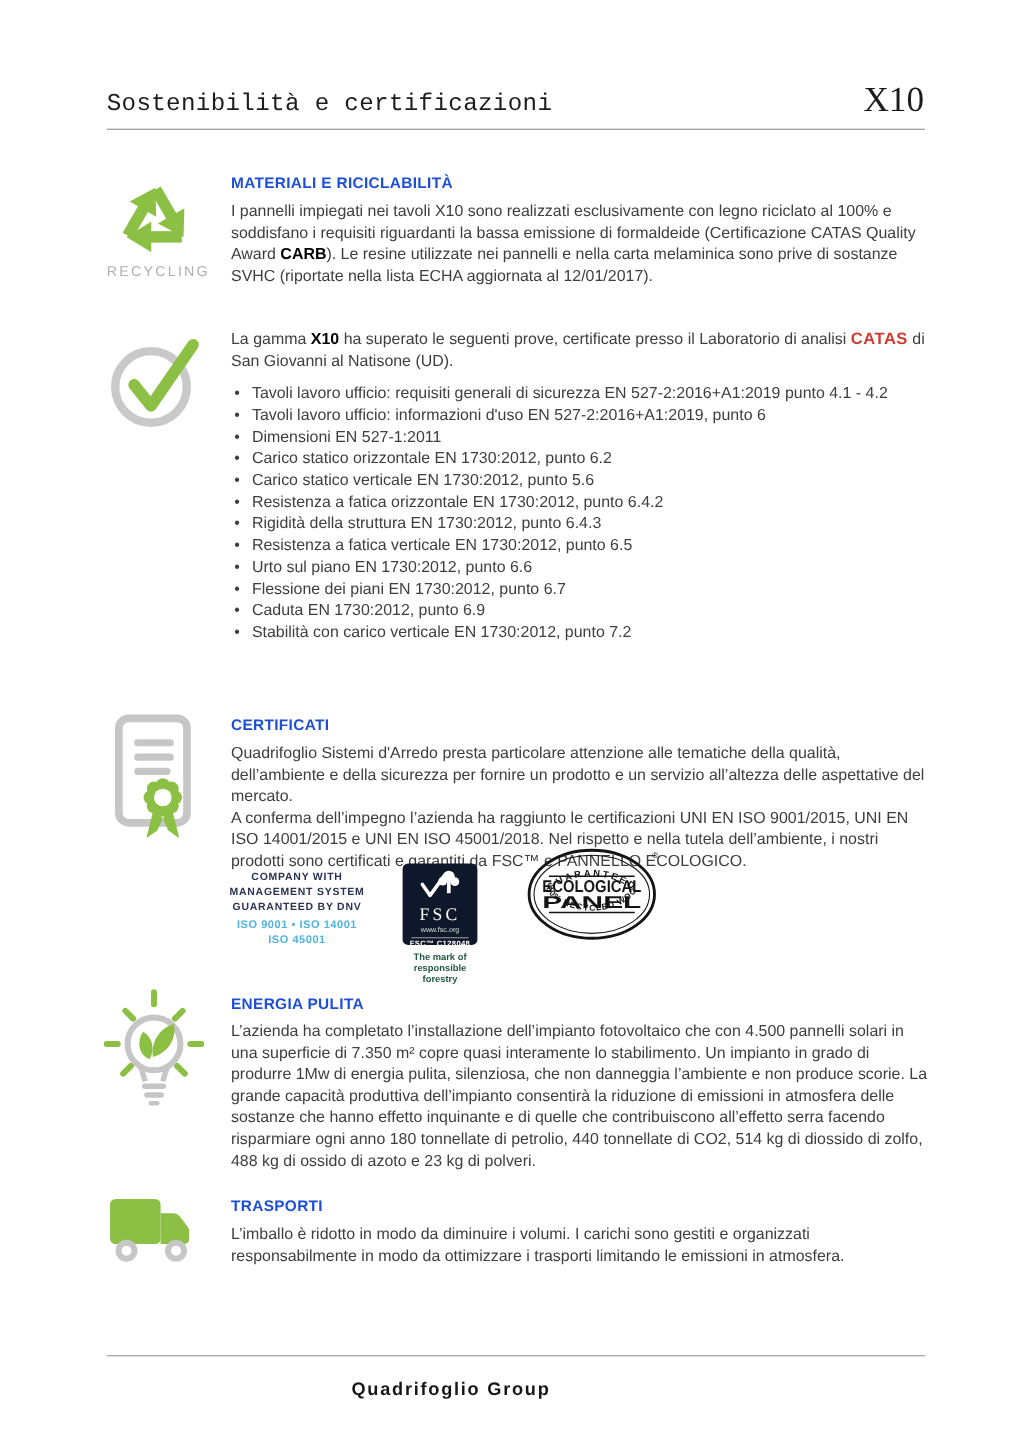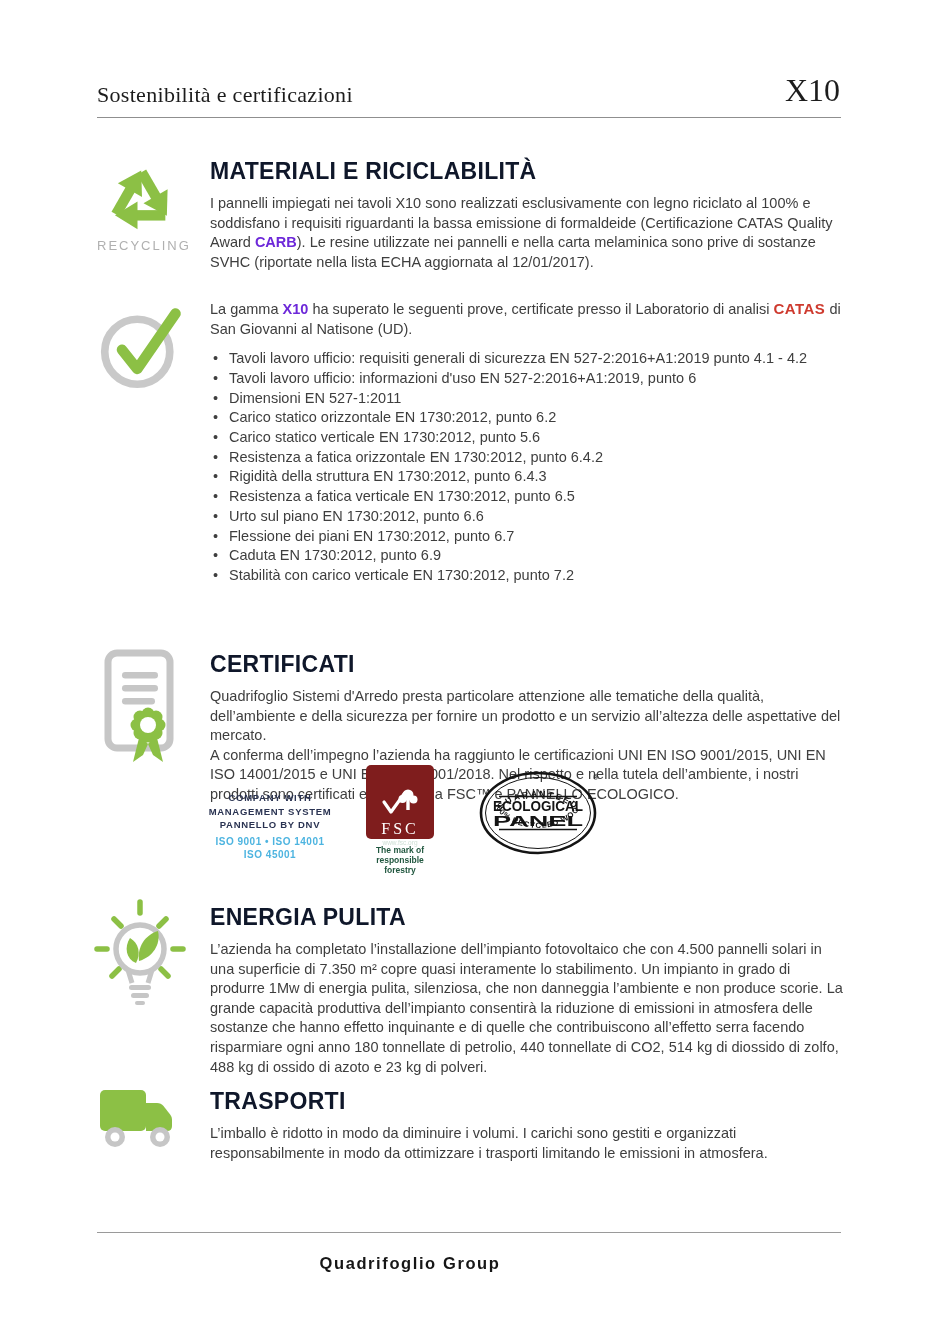--- a/index.html
+++ b/index.html
@@ -1,51 +1,51 @@
 <!DOCTYPE html>
 <html><head>
 <meta charset="utf-8">
 <style>
   html,body{margin:0;padding:0;background:#fff;}
   .page{position:relative;width:936px;height:1323px;background:#fff;overflow:hidden;
         font-family:"Liberation Sans",sans-serif;color:#3e3e3e;}
 
   
-  .h-title{position:absolute;left:97px;top:82px;font-family:Liberation Serif, serif;
+  .h-title{position:absolute;left:97px;top:82px;font-family:Liberation Mono, monospace;
            font-size:22px;color:#1c1c1c;letter-spacing:0.3px;}
   .h-code{position:absolute;right:96px;top:72px;font-family:"Liberation Serif",serif;
           font-size:32px;color:#1c1c1c;}
   .rule{position:absolute;left:97px;width:744px;height:1px;background:#8f8f8f;}
   .top-rule{top:117px;}
   .bottom-rule{top:1232px;background:#9a9a9a;}
 
   
   .icon-box{position:absolute;text-align:center;}
   .content{position:absolute;width:634px;}
-  .sec-title{font-size:23px;font-weight:bold;color:#0f172a;letter-spacing:0.3px;margin:0 0 9px 0;}
+  .sec-title{font-size:14px;font-weight:bold;color:#1d4ed8;letter-spacing:0.3px;margin:0 0 9px 0;}
   .body-text{font-size:14.5px;line-height:19.6px;color:#3e3e3e;margin:0;}
-  .body-text b{font-weight:bold;color:#6d28d9;}
+  .body-text b{font-weight:bold;color:#000000;}
   .icon-caption{font-size:13px;letter-spacing:2px;color:#b0b0b0;margin-top:3px;text-align:center;}
 
   
   ul.norms{list-style:none;margin:10px 0 0 0;padding:0;}
   ul.norms li{position:relative;padding-left:19px;font-size:14.5px;line-height:19.7px;color:#3e3e3e;}
   ul.norms li::before{content:"\2022";position:absolute;left:3px;top:0;color:#3e3e3e;}
 
   .catas{color:#ce3a2e;font-weight:800;font-size:15px;letter-spacing:0.5px;}
 
   
   .dnv{position:absolute;left:204px;top:791px;width:132px;text-align:center;}
   .dnv .navy{font-size:9.5px;font-weight:bold;color:#2a3352;letter-spacing:0.7px;line-height:13.5px;}
   .dnv .blue{font-size:10px;font-weight:bold;color:#4db4e0;letter-spacing:0.5px;line-height:13.5px;}
   .dnv .blue-block{margin-top:3px;}
 
   .fsc{position:absolute;left:366px;top:765px;width:68px;text-align:center;}
-  .fsc-badge{width:68px;height:74px;background:#7f1d1d;border-radius:5px;box-sizing:border-box;
-             padding-top:23px;color:#fff;}
+  .fsc-badge{width:68px;height:74px;background:#0f172a;border-radius:5px;box-sizing:border-box;
+             padding-top:5px;color:#fff;margin-top:20px;}
   .fsc-name{font-family:"Liberation Serif",serif;font-size:16px;letter-spacing:3px;margin-top:0px;}
   .fsc-url{font-size:6.5px;color:#cfe0d6;margin-top:1px;}
   .fsc-div{width:52px;height:1px;background:rgba(255,255,255,0.55);margin:3px auto 2px auto;}
   .fsc-lic{font-size:7px;font-weight:bold;letter-spacing:0.3px;}
   .fsc-tag{margin-top:6px;font-size:8.5px;font-weight:bold;color:#21573f;line-height:10px;}
 
   .eco{position:absolute;left:477px;top:770px;}
 
   
   .footer-brand{position:absolute;left:0;top:1254px;width:820px;text-align:center;
@@ -132,21 +132,21 @@
   </div>
   <div class="content" style="left:210px;top:651px;">
     <h2 class="sec-title">CERTIFICATI</h2>
     <p class="body-text">Quadrifoglio Sistemi d'Arredo presta particolare attenzione alle tematiche della qualità, dell’ambiente e della sicurezza per fornire un prodotto e un servizio all’altezza delle aspettative del mercato.</p>
     <p class="body-text">A conferma dell’impegno l’azienda ha raggiunto le certificazioni UNI EN ISO 9001/2015, UNI EN ISO 14001/2015 e UNI EN ISO 45001/2018. Nel rispetto e nella tutela dell’ambiente, i nostri prodotti sono certificati e garantiti da FSC™ e PANNELLO ECOLOGICO.</p>
   </div>
 
   <div class="dnv">
     <div class="navy">COMPANY WITH</div>
     <div class="navy">MANAGEMENT SYSTEM</div>
-    <div class="navy">PANNELLO BY DNV</div>
+    <div class="navy">GUARANTEED BY DNV</div>
     <div class="blue-block">
       <div class="blue">ISO 9001 • ISO 14001</div>
       <div class="blue">ISO 45001</div>
     </div>
   </div>
 
   <div class="fsc">
     <div class="fsc-badge">
       <svg width="44" height="28" viewBox="0 0 44 28">
         <path d="M6 14 L13 24 L26 6" fill="none" stroke="#ffffff" stroke-width="3.2" stroke-linecap="round" stroke-linejoin="round"></path>

